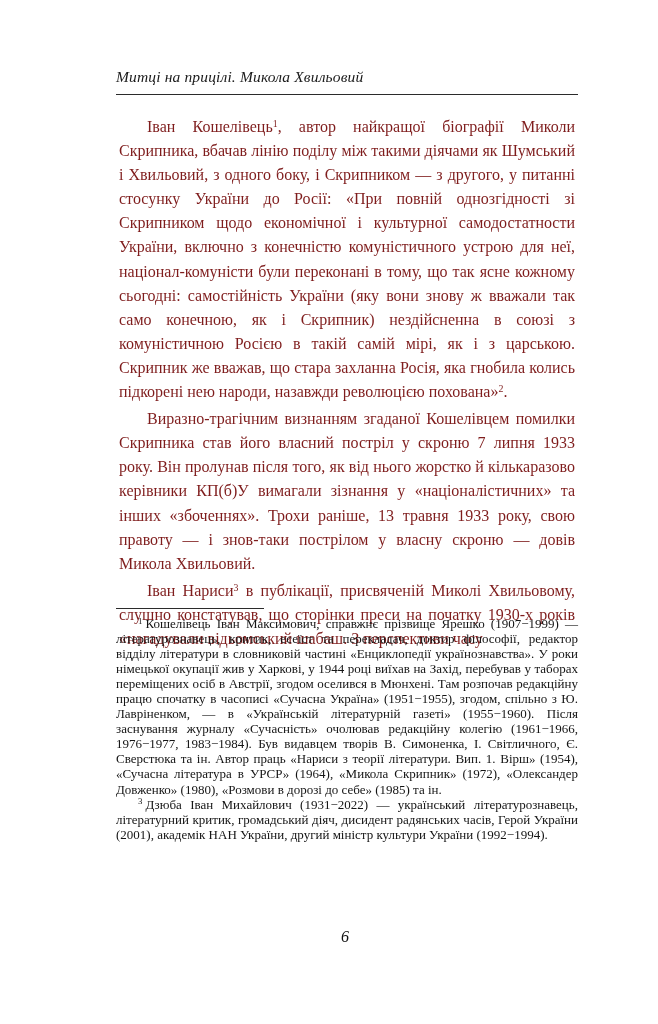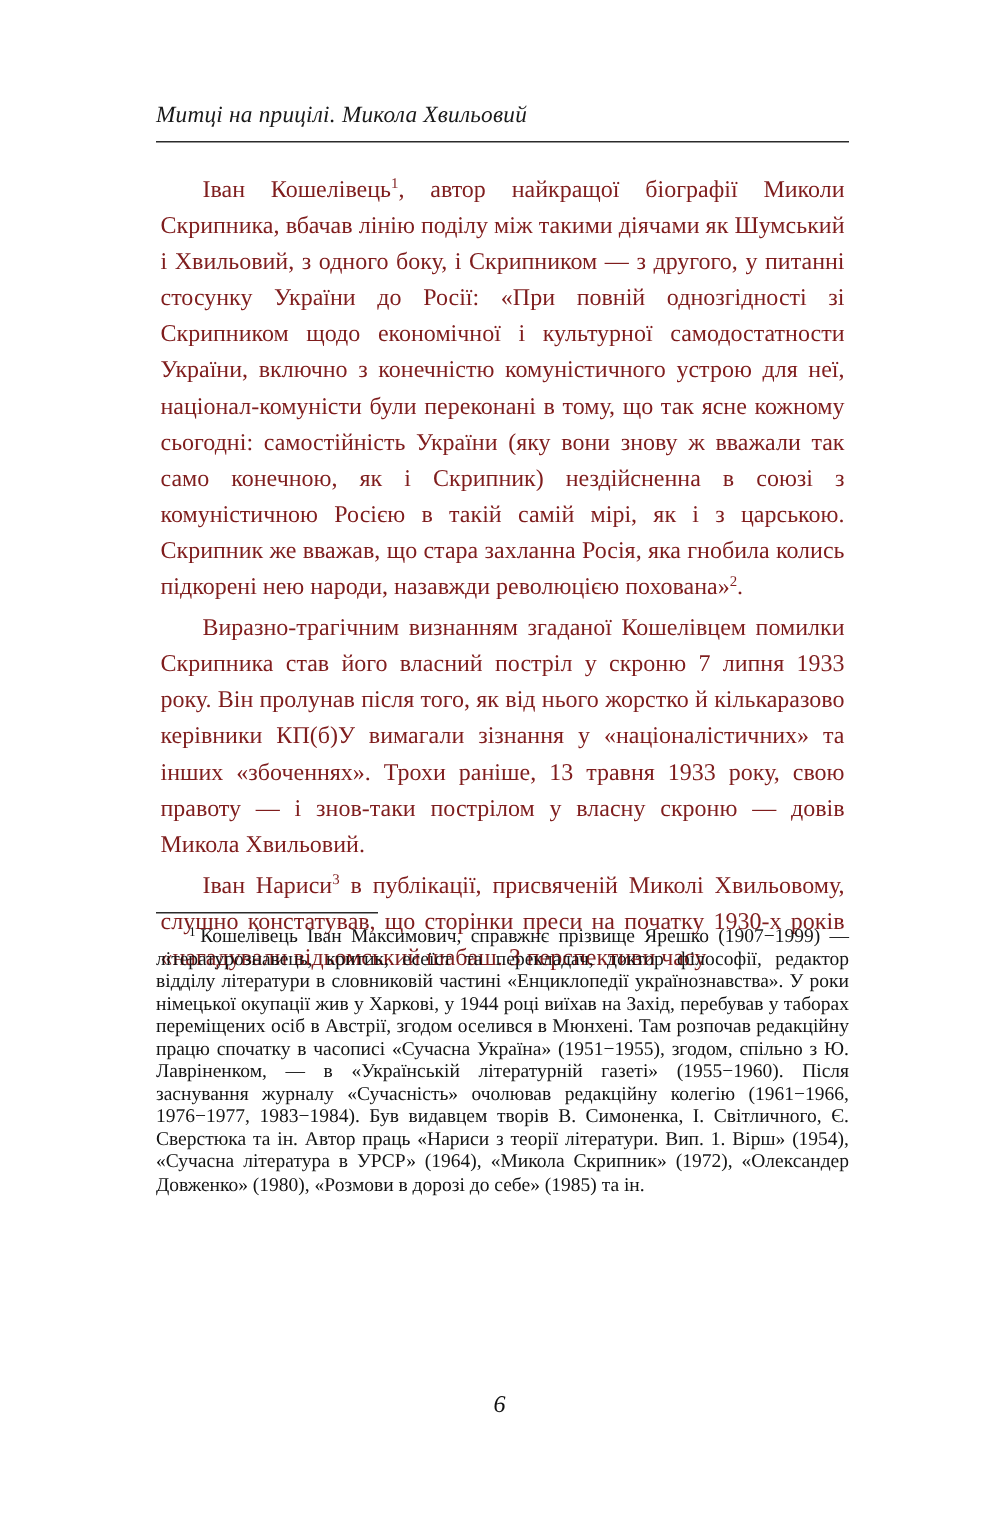--- a/index.html
+++ b/index.html
@@ -11,21 +11,21 @@
     width: 658px;
     height: 1024px;
     position: relative;
     font-family: "Liberation Serif", "DejaVu Serif", serif;
     color: #000000;
     overflow: hidden;
   }
 
   .page {
     position: absolute;
-    left: 4px;
+    left: 16px;
     top: 0;
     width: 580px;
     height: 1024px;
     box-sizing: border-box;
     text-decoration: underline;
   }
 
   
   .running-head {
     position: absolute;
@@ -137,19 +137,20 @@
     <p class="para"><span>Іван Нариси</span><sup class="fn">3</sup><span> в публікації, присвяченій Миколі Хвильовому, слушно констатував, що сторінки преси на початку 1930-х років «нагадували відьомський шабаш. З перспективи часу</span></p>
 
   </div>
 
   <div class="footnote-area">
     <div class="footnote-rule"></div>
 
     <p class="footnote"><sup class="marker">1</sup><span>Кошелівець Іван Максимович, справжнє прізвище Ярешко (1907−1999) — літературознавець, критик, есеїст та перекладач, доктор філософії, редактор відділу літератури в словниковій частині «Енциклопедії українознавства». У роки німецької окупації жив у Харкові, у 1944 році виїхав на Захід, перебував у таборах переміщених осіб в Австрії, згодом оселився в Мюнхені. Там розпочав редакційну працю спочатку в часописі «Сучасна Україна» (1951−1955), згодом, спільно з Ю. Лавріненком, — в «Українській літературній газеті» (1955−1960). Після заснування журналу «Сучасність» очолював редакційну колегію (1961−1966, 1976−1977, 1983−1984). Був видавцем творів В. Симоненка, І. Світличного, Є. Сверстюка та ін. Автор праць «Нариси з теорії літератури. Вип. 1. Вірш» (1954), «Сучасна література в УРСР» (1964), «Микола Скрипник» (1972), «Олександер Довженко» (1980), «Розмови в дорозі до себе» (1985) та ін.</span></p>
 
 
+    <p class="footnote"><sup class="marker">3</sup><span>Дзюба Іван Михайлович (1931−2022) — український літературознавець, літературний критик, громадський діяч, дисидент радянських часів, Герой України (2001), академік НАН України, другий міністр культури України (1992−1994).</span></p>
   </div>
 
   <div class="folio">
     <span class="folio-number">6</span>
   </div>
 
 </div>
 
 </body></html>

